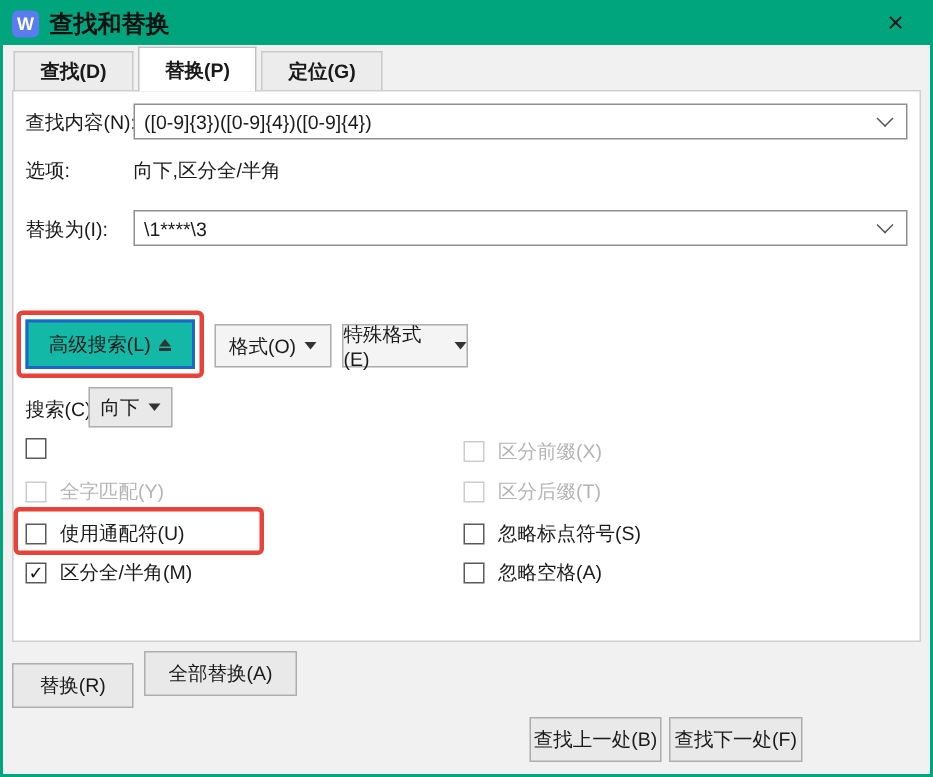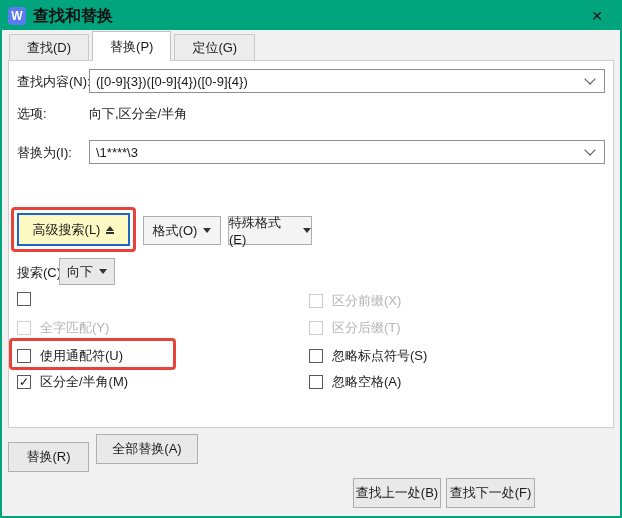--- a/index.html
+++ b/index.html
@@ -15,35 +15,35 @@
             display:flex; align-items:center; padding:0 6px; gap:7px;}
   .logo{width:18px; height:18px; border-radius:4px; background:#5a7cf0; color:#fff;
         font-weight:bold; font-size:12px; display:flex; align-items:center; justify-content:center;}
   .title{color:#111; font-size:16px;font-weight:bold;}
   .close{margin-left:auto; width:34px; height:28px; display:flex; align-items:center;
          justify-content:center; font-size:19px; color:#1a1a1a; cursor:pointer;}
   
   .tabstrip{position:absolute; top:28px; left:0; right:0; height:31px; background:#f1f1f1;
             display:flex; align-items:flex-end; padding-left:7px;}
   .tab{height:27px; line-height:26px; padding:0 17px; border:1px solid #c9c9c9; border-bottom:none;
-       background:#ececec; margin-right:3px; cursor:pointer; position:relative; z-index:1;}
+       background:#ececec; margin-right:3px; cursor:pointer; position:relative; z-index:1;font-weight:bold;}
   .tab.active{background:#fff; height:30px; line-height:30px; z-index:3; border-color:#c2c2c2;}
   
   .panel{position:absolute; left:6px; right:6px; top:58px; height:368px;
          background:#fff; border:1px solid #cfcfcf; z-index:2;}
   .lbl{position:absolute; white-space:nowrap;}
   .combo{position:absolute; height:24px; background:#fff; border:1px solid #8f8f8f;
          display:flex; align-items:center;}
   .combo .val{flex:1; padding:0 6px; white-space:nowrap; overflow:hidden;}
   .chev{width:8px; height:8px; border-right:1.6px solid #555; border-bottom:1.6px solid #555;
         transform:rotate(45deg); margin:-4px 10px 0 4px;}
   
   .btn{background:var(--btn-bg); border:1px solid var(--btn-border); display:flex;
        align-items:center; justify-content:center; gap:6px; cursor:pointer; position:absolute;}
-  .adv-btn{left:8px; top:152px; width:113px; height:33px; background:#fef9c3;
+  .adv-btn{left:8px; top:152px; width:113px; height:33px; background:#14b8a6;
            border:2px solid var(--blue);}
   .tri-down{width:0; height:0; border-left:4px solid transparent; border-right:4px solid transparent;
             border-top:5px solid #333;}
   .collapse-ic{display:flex; flex-direction:column; align-items:center; gap:1px;}
   .collapse-ic .tri-up{width:0; height:0; border-left:4px solid transparent;
             border-right:4px solid transparent; border-bottom:5px solid #333;}
   .collapse-ic .bar{width:8px; height:2px; background:#333;}
   
   .annotation{position:absolute; border:3px solid var(--red); border-radius:4px;
               pointer-events:none; z-index:5; display:none;}

